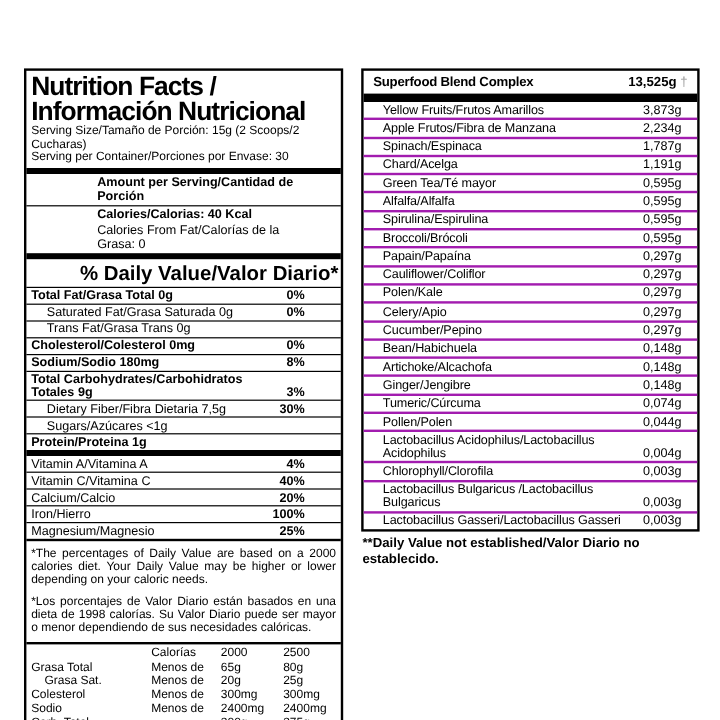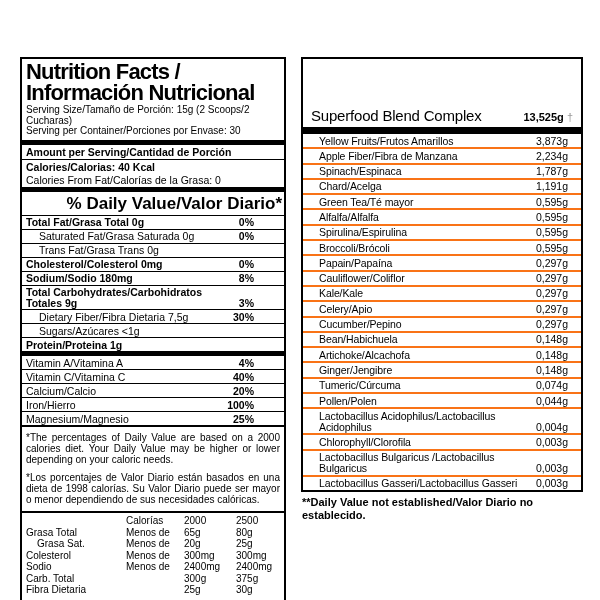--- a/index.html
+++ b/index.html
@@ -8,21 +8,21 @@
     font-family:"Liberation Sans", sans-serif; color:#000; overflow:hidden;
   }
   .panel { border:2px solid #000; background:#fff; box-sizing:border-box; }
 
   
   .left-panel { position:absolute; left:20px; top:57px; width:266px; }
   .lp-title { font-weight:bold; font-size:22px; line-height:20.5px; letter-spacing:-0.8px; padding:3px 4px 2px; }
   .lp-serving { font-size:10px; line-height:10.5px; padding:0 4px; }
   .bar5 { height:5px; background:#000; }
   .mt2 { margin-top:3px; }
-  .lp-row { font-size:10.5px; line-height:12px; padding:1px 4px; }
+  .lp-row { font-size:10.5px; line-height:12px; padding:1px 21px;margin-left:38px; }
   .b { font-weight:bold; }
   .sep1 { border-top:1px solid #000; }
   .sep2 { border-top:2px solid #000; }
   .dv-header { font-weight:bold; font-size:17px; text-align:right; padding:2px 2px 1px; border-bottom:1px solid #000; }
 
   .nrow { display:flex; justify-content:space-between; align-items:flex-end;
           border-bottom:1px solid #000; font-size:10.5px; line-height:10.5px; padding:1.5px 4px 1px; }
   .nrow .ndv { font-weight:bold; padding-right:26px; white-space:nowrap; }
   .nrow.ind .nlabel { padding-left:13px; }
   .nrow.b .nlabel { font-weight:bold; }
@@ -35,26 +35,26 @@
   .trow { display:grid; grid-template-columns:100px 58px 52px 1fr; font-size:10px; line-height:11.5px; padding:0 4px; }
   #ref-table { padding:2px 0 12px; }
   #ref-table .trow:nth-child(3) .tc:first-child { padding-left:11px; }
   .tc { white-space:nowrap; }
 
   .cpg { padding:1px 4px 3px; font-size:10px; line-height:12px; }
 
   
   .right-col { position:absolute; left:301px; top:57px; width:282px; }
   .sb-header { display:flex; justify-content:space-between; align-items:baseline; padding:4px 8px 3px 8px; }
-  .sb-title { font-size:15px; font-weight:normal; letter-spacing:-0.2px;margin-top:44px; }
+  .sb-title { font-size:11px; font-weight:bold; letter-spacing:-0.2px; }
   .sb-total { font-size:11px; font-weight:bold; white-space:nowrap; }
   .dagger { color:#9a9a9a; font-weight:normal; font-size:11px; }
   .bar7 { height:7px; background:#000; }
   .irow { display:flex; justify-content:space-between; align-items:flex-end;
-          border-bottom:2px solid #f97316; font-size:10.5px; line-height:10.8px; padding:1.5px 13px 1px 16px; }
+          border-bottom:2px solid #a21caf; font-size:10.5px; line-height:10.8px; padding:1.5px 13px 1px 16px; }
   #ingredients .irow:last-child { border-bottom:none; }
   .iname { letter-spacing:-0.1px; }
   .iamount { white-space:nowrap; }
   .rp-footnote { font-weight:bold; font-size:11px; line-height:13px; padding:4px 0 0 1px; }
 </style>
 </head>
 <body>
 
 <div class="sheet">
 
@@ -207,21 +207,21 @@
           <span class="dagger">†</span>
         </span>
       </div>
       <div class="bar7"></div>
       <div id="ingredients">
           <div class="irow">
             <span class="iname">Yellow Fruits/Frutos Amarillos</span>
             <span class="iamount">3,873g</span>
           </div>
           <div class="irow">
-            <span class="iname">Apple Fiber/Fibra de Manzana</span>
+            <span class="iname">Apple Frutos/Fibra de Manzana</span>
             <span class="iamount">2,234g</span>
           </div>
           <div class="irow">
             <span class="iname">Spinach/Espinaca</span>
             <span class="iamount">1,787g</span>
           </div>
           <div class="irow">
             <span class="iname">Chard/Acelga</span>
             <span class="iamount">1,191g</span>
           </div>
@@ -243,21 +243,21 @@
           </div>
           <div class="irow">
             <span class="iname">Papain/Papaína</span>
             <span class="iamount">0,297g</span>
           </div>
           <div class="irow">
             <span class="iname">Cauliflower/Coliflor</span>
             <span class="iamount">0,297g</span>
           </div>
           <div class="irow">
-            <span class="iname">Kale/Kale</span>
+            <span class="iname">Polen/Kale</span>
             <span class="iamount">0,297g</span>
           </div>
           <div class="irow">
             <span class="iname">Celery/Apio</span>
             <span class="iamount">0,297g</span>
           </div>
           <div class="irow">
             <span class="iname">Cucumber/Pepino</span>
             <span class="iamount">0,297g</span>
           </div>

